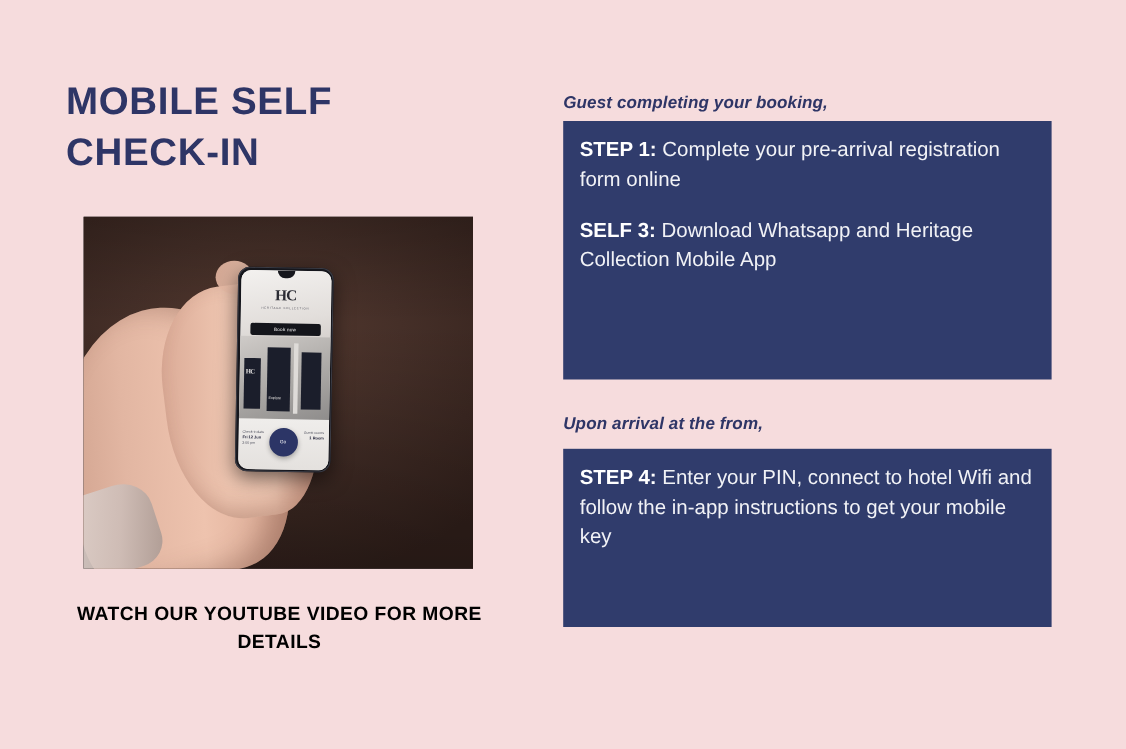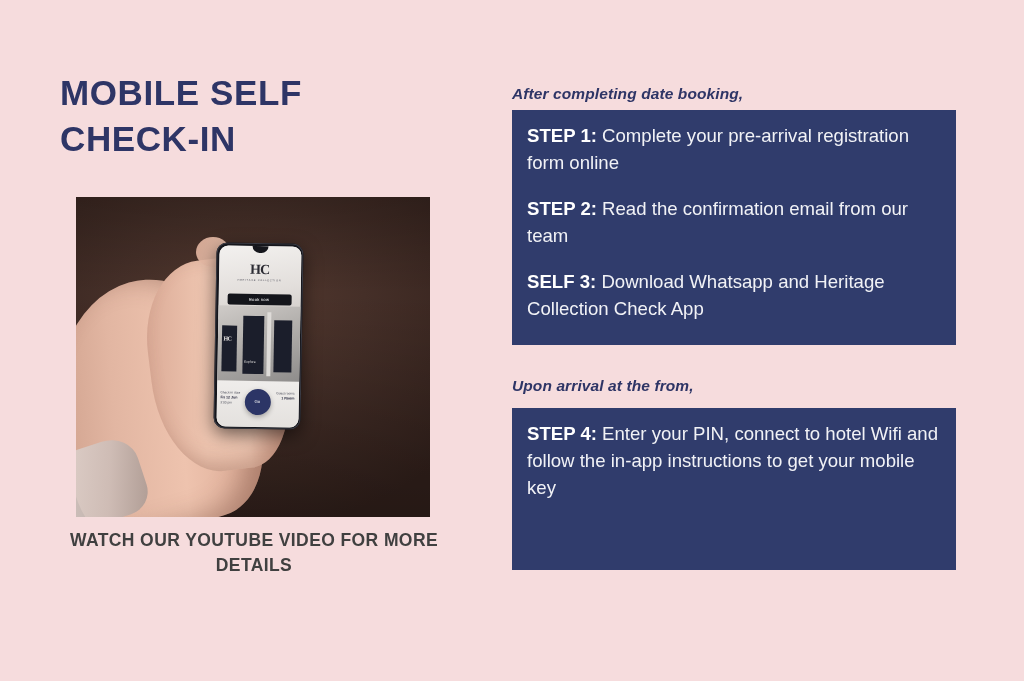--- a/index.html
+++ b/index.html
@@ -250,24 +250,24 @@
     font-size: 4.4px;
     display: flex;
     align-items: center;
     justify-content: center;
     box-shadow: 0 2px 5px rgba(0,0,0,0.3);
   }
 
   .photo-caption {
     position: absolute;
     left: 0;
-    top: 458px;
+    top: 476px;
     width: 428px;
     text-align: center;
-    color: #404040;
+    color: #000000;
     font-weight: bold;
     font-size: 17.5px;
     line-height: 25px;
     letter-spacing: 0.4px;
   }
 
   
   .right-col {
     position: absolute;
     left: 512px;
@@ -363,31 +363,28 @@
           </div>
         </div>
       </div>
     </div>
 
     <div class="photo-caption">WATCH OUR YOUTUBE VIDEO FOR MORE DETAILS</div>
   </div>
 
   <div class="right-col">
 
-    <div class="section-lead lead-1">After completing date booking,</div>
+    <div class="section-lead lead-1">Guest completing your booking,</div>
 
     <div class="step-box box-1">
       <p class="step-line">
         <span class="step-label">STEP 1:</span><span> Complete your pre-arrival registration form online</span>
       </p>
       <p class="step-line">
-        <span class="step-label">STEP 2:</span><span> Read the confirmation email from our team</span>
-      </p>
-      <p class="step-line">
-        <span class="step-label">SELF 3:</span><span> Download Whatsapp and Heritage Collection Check App</span>
+        <span class="step-label">SELF 3:</span><span> Download Whatsapp and Heritage Collection Mobile App</span>
       </p>
     </div>
 
     <div class="section-lead lead-2">Upon arrival at the from,</div>
 
     <div class="step-box box-2">
       <p class="step-line">
         <span class="step-label">STEP 4:</span><span> Enter your PIN, connect to hotel Wifi and follow the in-app instructions to get your mobile key</span>
       </p>
     </div>

